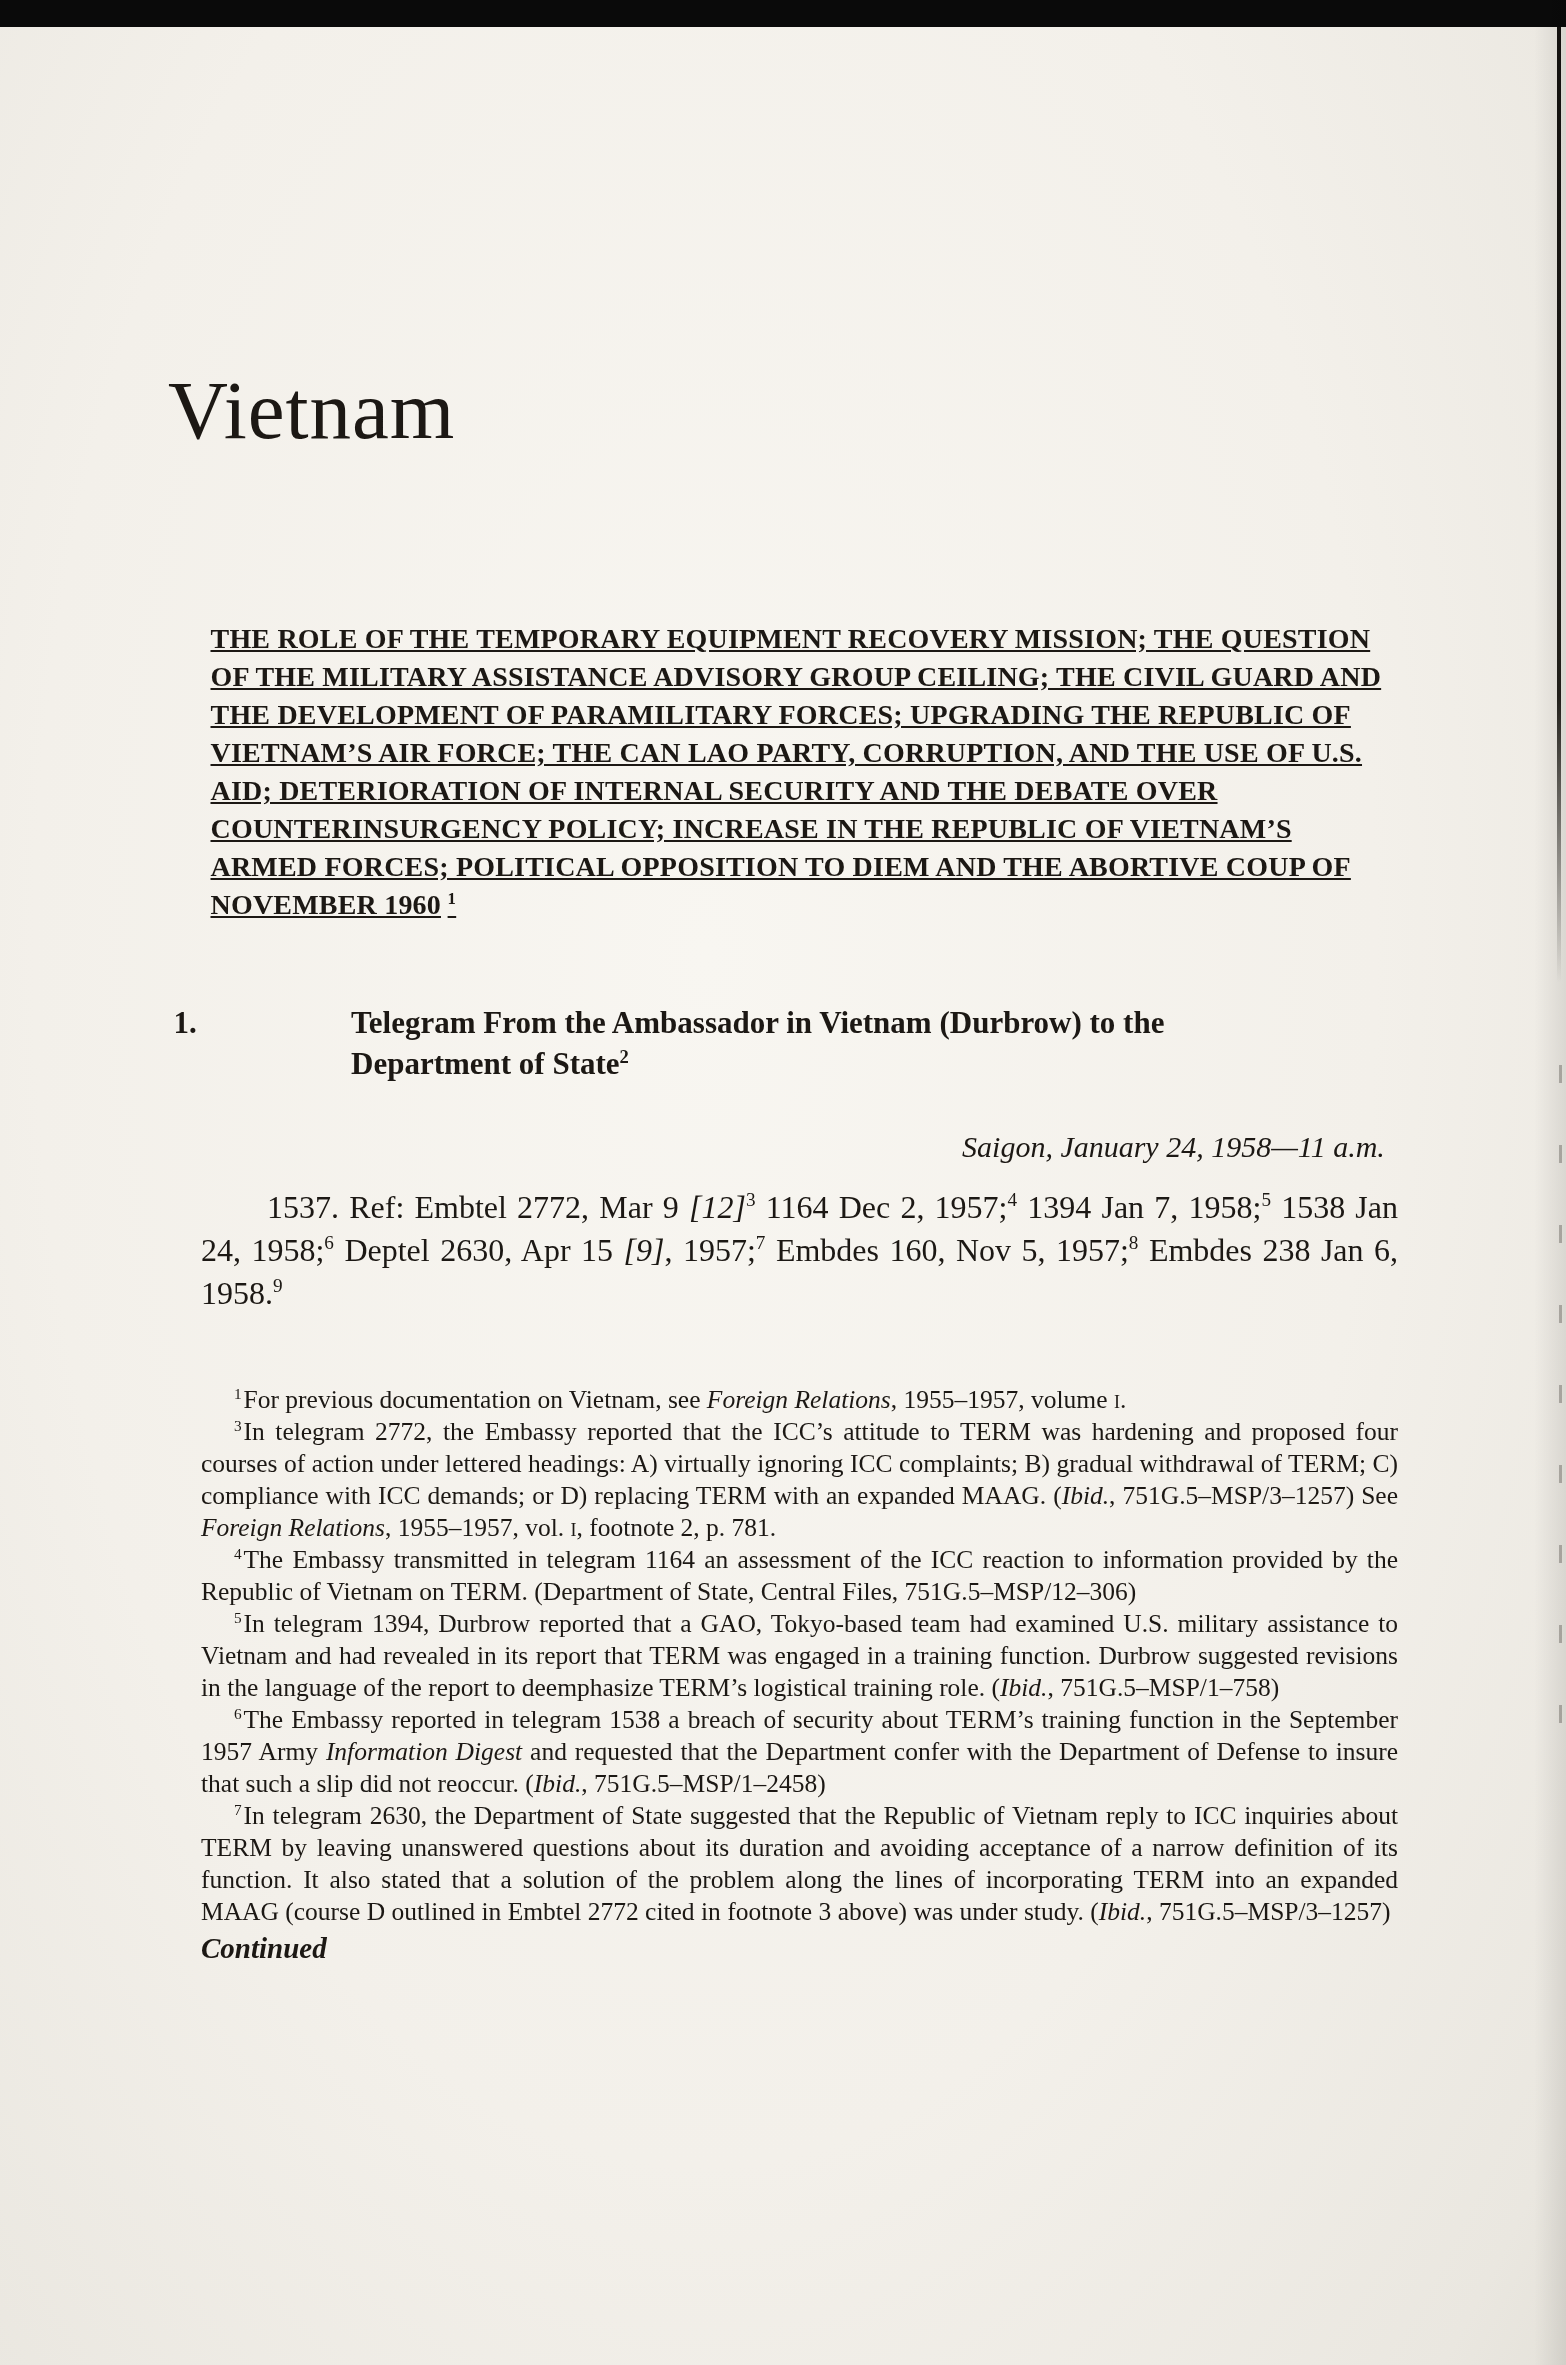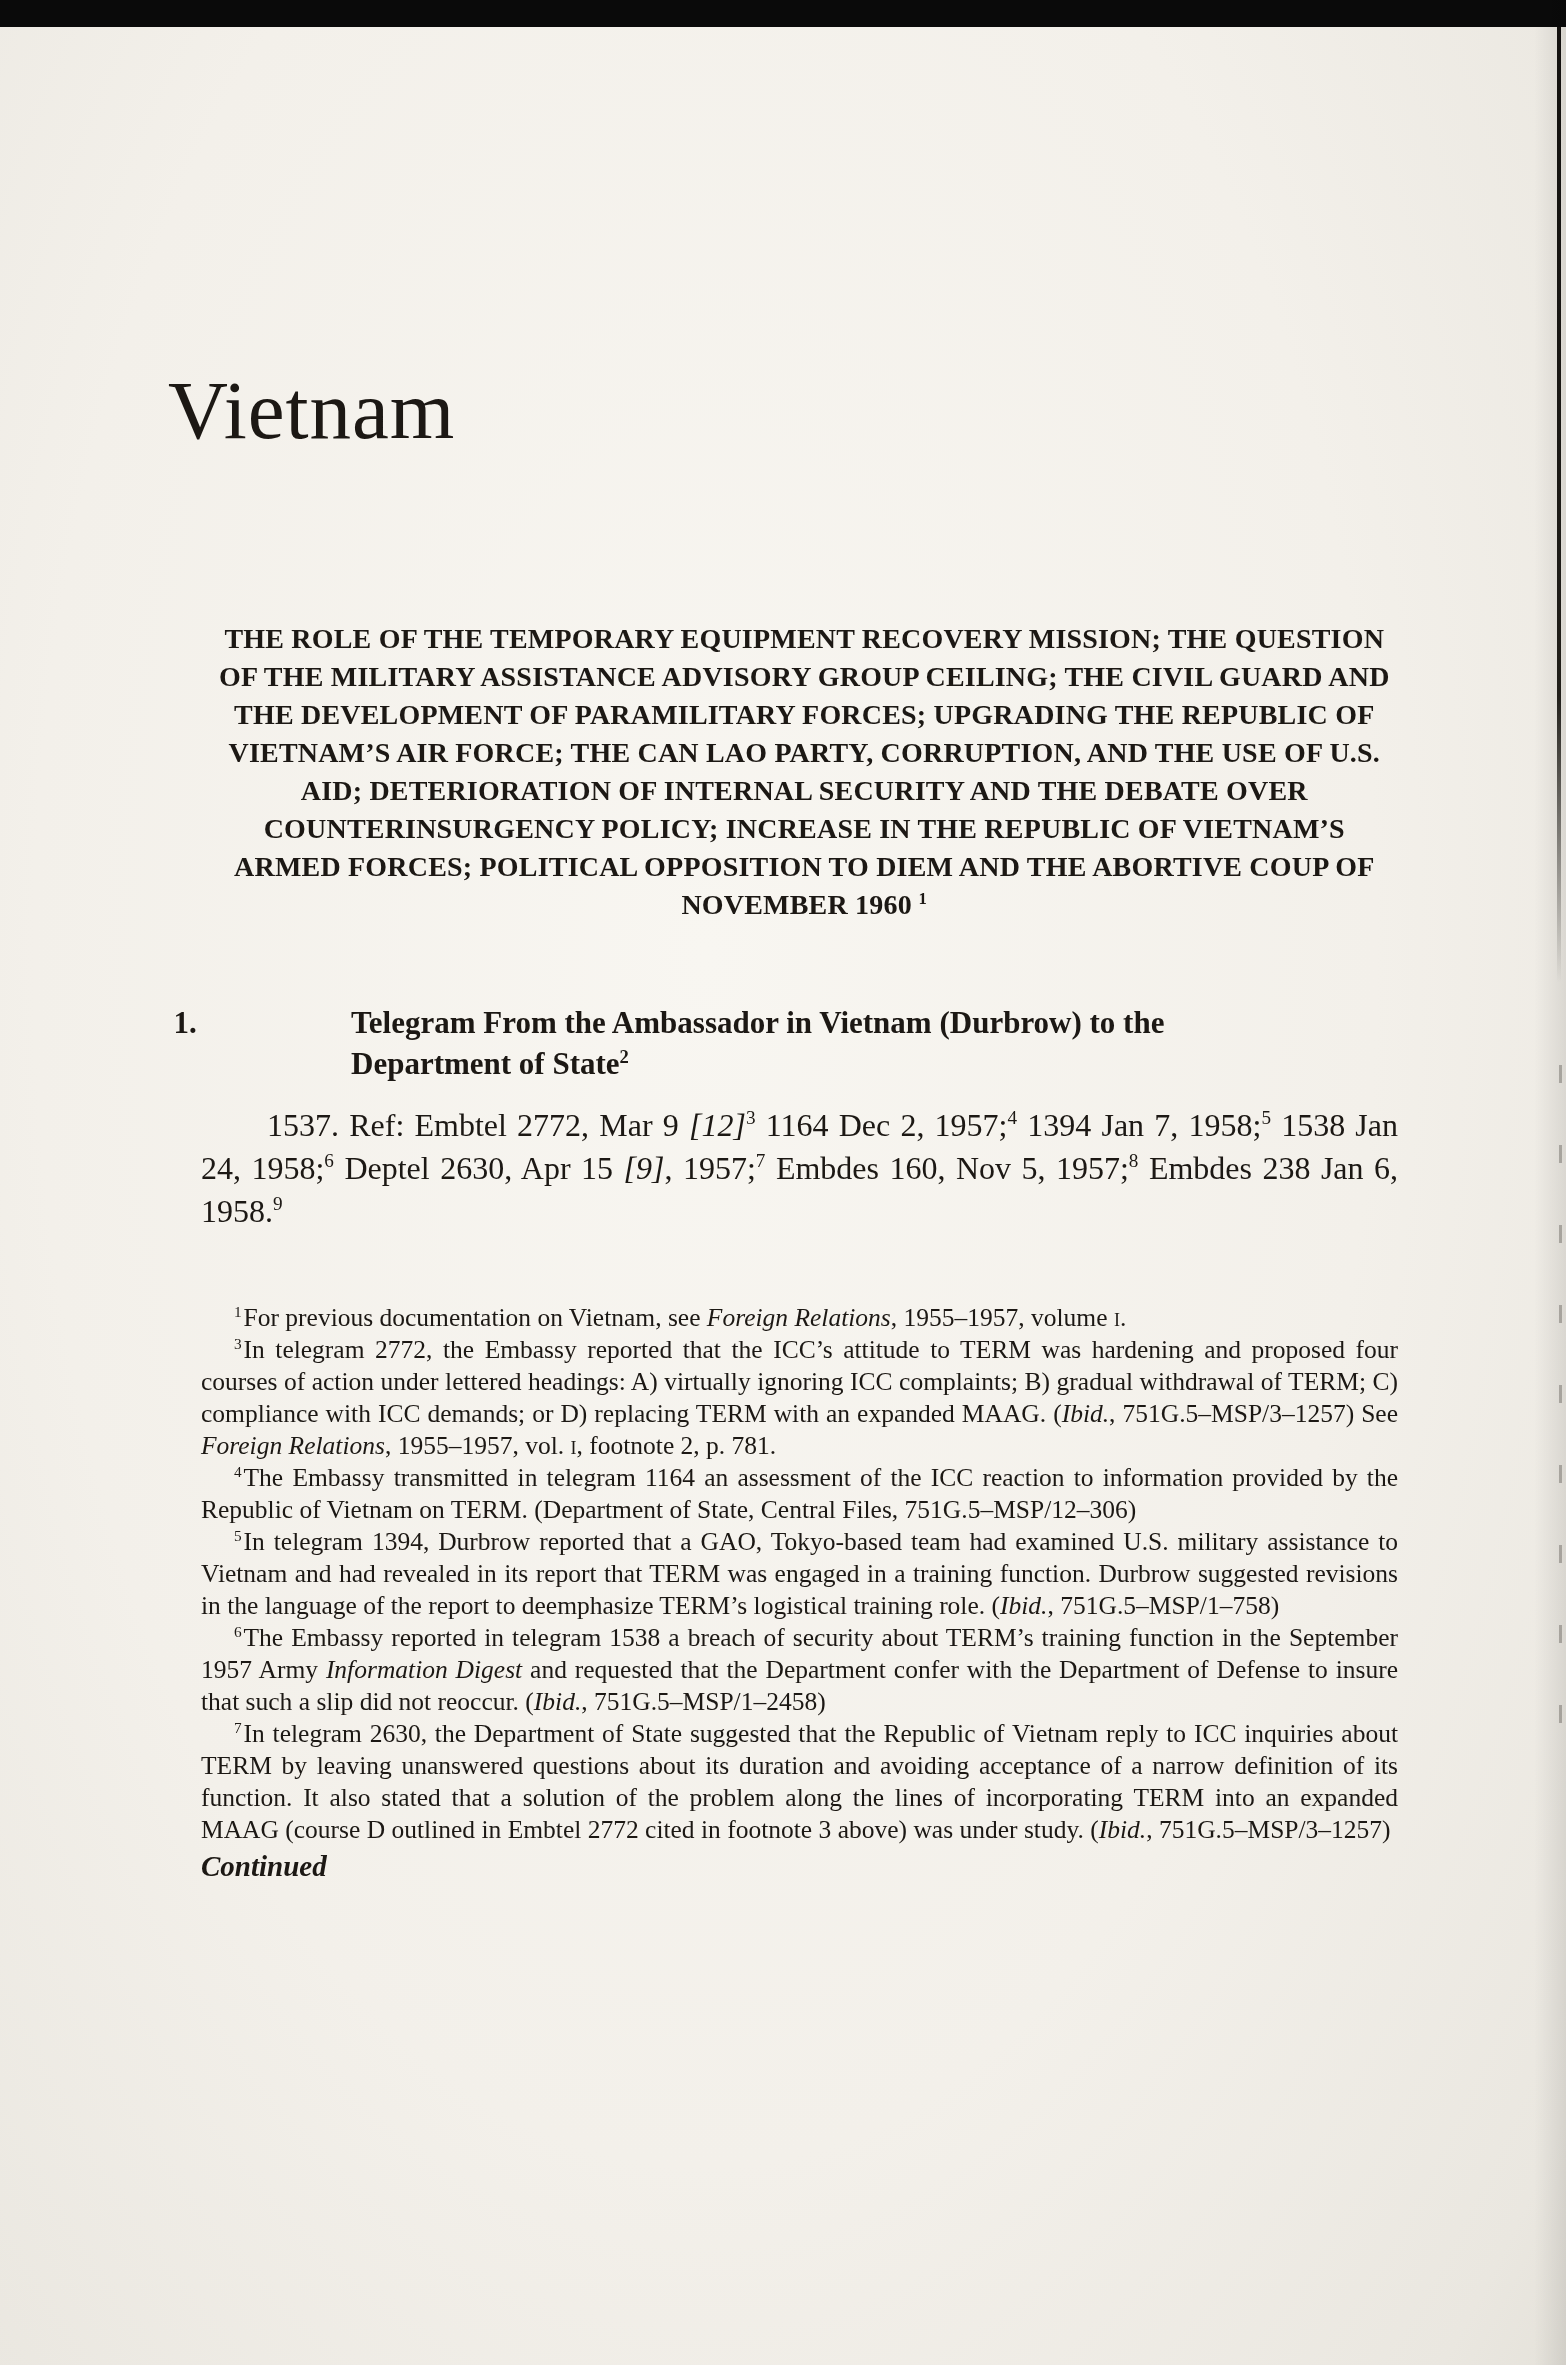--- a/index.html
+++ b/index.html
@@ -32,21 +32,22 @@
     font-weight: normal;
     line-height: 1;
     letter-spacing: 0.9px;
   }
   .headnote {
     margin: 168px 0 0 9.5px;
     font-size: 28px;
     font-weight: bold;
     line-height: 38px;
     letter-spacing: 0.2px;
-    text-align: center;
+    text-align: left;
+    text-decoration: underline;
   }
   .sup { font-size: 0.6em; vertical-align: super; line-height: 0; }
   .headnote .sup { margin-left: 6.6px; }
   .i { font-style: italic; margin-top: 32px; }
   .sc { font-variant: small-caps; }
 
   .doc-heading {
     position: relative;
     margin-top: 78px;
     padding-left: 114px;
@@ -104,20 +105,21 @@
 
     <h1 class="chapter-title">Vietnam</h1>
 
     <p class="headnote"><span>THE ROLE OF THE TEMPORARY EQUIPMENT RECOVERY MISSION; THE QUESTION OF THE MILITARY ASSISTANCE ADVISORY GROUP CEILING; THE CIVIL GUARD AND THE DEVELOPMENT OF PARAMILITARY FORCES; UPGRADING THE REPUBLIC OF VIETNAM’S AIR FORCE; THE CAN LAO PARTY, CORRUPTION, AND THE USE OF U.S. AID; DETERIORATION OF INTERNAL SECURITY AND THE DEBATE OVER COUNTERINSURGENCY POLICY; INCREASE IN THE REPUBLIC OF VIETNAM’S ARMED FORCES; POLITICAL OPPOSITION TO DIEM AND THE ABORTIVE COUP OF NOVEMBER 1960</span><span class="sup">1</span></p>
 
     <div class="doc-heading">
       <span class="doc-num">1.</span>
       <span class="doc-title"><span>Telegram From the Ambassador in Vietnam (Durbrow) to the Department of State</span><span class="sup">2</span></span>
     </div>
 
+    <p class="dateline">Saigon, January 24, 1958—11 a.m.</p>
 
     <p class="body-para"><span>1537. Ref: Embtel 2772, Mar 9 </span><span class="i">[12]</span><span class="sup">3</span><span> 1164 Dec 2, 1957;</span><span class="sup">4</span><span> 1394 Jan 7, 1958;</span><span class="sup">5</span><span> 1538 Jan 24, 1958;</span><span class="sup">6</span><span> Deptel 2630, Apr 15 </span><span class="i">[9]</span><span>, 1957;</span><span class="sup">7</span><span> Embdes 160, Nov 5, 1957;</span><span class="sup">8</span><span> Embdes 238 Jan 6, 1958.</span><span class="sup">9</span></p>
 
     <div class="footnotes">
       <p class="footnote"><span class="sup">1</span><span>For previous documentation on Vietnam, see </span><span class="i">Foreign Relations</span><span>, 1955–1957, volume </span><span class="sc">i</span><span>.</span></p>
       <p class="footnote"><span class="sup">3</span><span>In telegram 2772, the Embassy reported that the ICC’s attitude to TERM was hardening and proposed four courses of action under lettered headings: A) virtually ignoring ICC complaints; B) gradual withdrawal of TERM; C) compliance with ICC demands; or D) replacing TERM with an expanded MAAG. (</span><span class="i">Ibid.</span><span>, 751G.5–MSP/3–1257) See </span><span class="i">Foreign Relations</span><span>, 1955–1957, vol. </span><span class="sc">i</span><span>, footnote 2, p. 781.</span></p>
       <p class="footnote"><span class="sup">4</span><span>The Embassy transmitted in telegram 1164 an assessment of the ICC reaction to information provided by the Republic of Vietnam on TERM. (Department of State, Central Files, 751G.5–MSP/12–306)</span></p>
       <p class="footnote"><span class="sup">5</span><span>In telegram 1394, Durbrow reported that a GAO, Tokyo-based team had examined U.S. military assistance to Vietnam and had revealed in its report that TERM was engaged in a training function. Durbrow suggested revisions in the language of the report to deemphasize TERM’s logistical training role. (</span><span class="i">Ibid.</span><span>, 751G.5–MSP/1–758)</span></p>
       <p class="footnote"><span class="sup">6</span><span>The Embassy reported in telegram 1538 a breach of security about TERM’s training function in the September 1957 Army </span><span class="i">Information Digest</span><span> and requested that the Department confer with the Department of Defense to insure that such a slip did not reoccur. (</span><span class="i">Ibid.</span><span>, 751G.5–MSP/1–2458)</span></p>
       <p class="footnote"><span class="sup">7</span><span>In telegram 2630, the Department of State suggested that the Republic of Vietnam reply to ICC inquiries about TERM by leaving unanswered questions about its duration and avoiding acceptance of a narrow definition of its function. It also stated that a solution of the problem along the lines of incorporating TERM into an expanded MAAG (course D outlined in Embtel 2772 cited in footnote 3 above) was under study. (</span><span class="i">Ibid.</span><span>, 751G.5–MSP/3–1257)</span></p>

